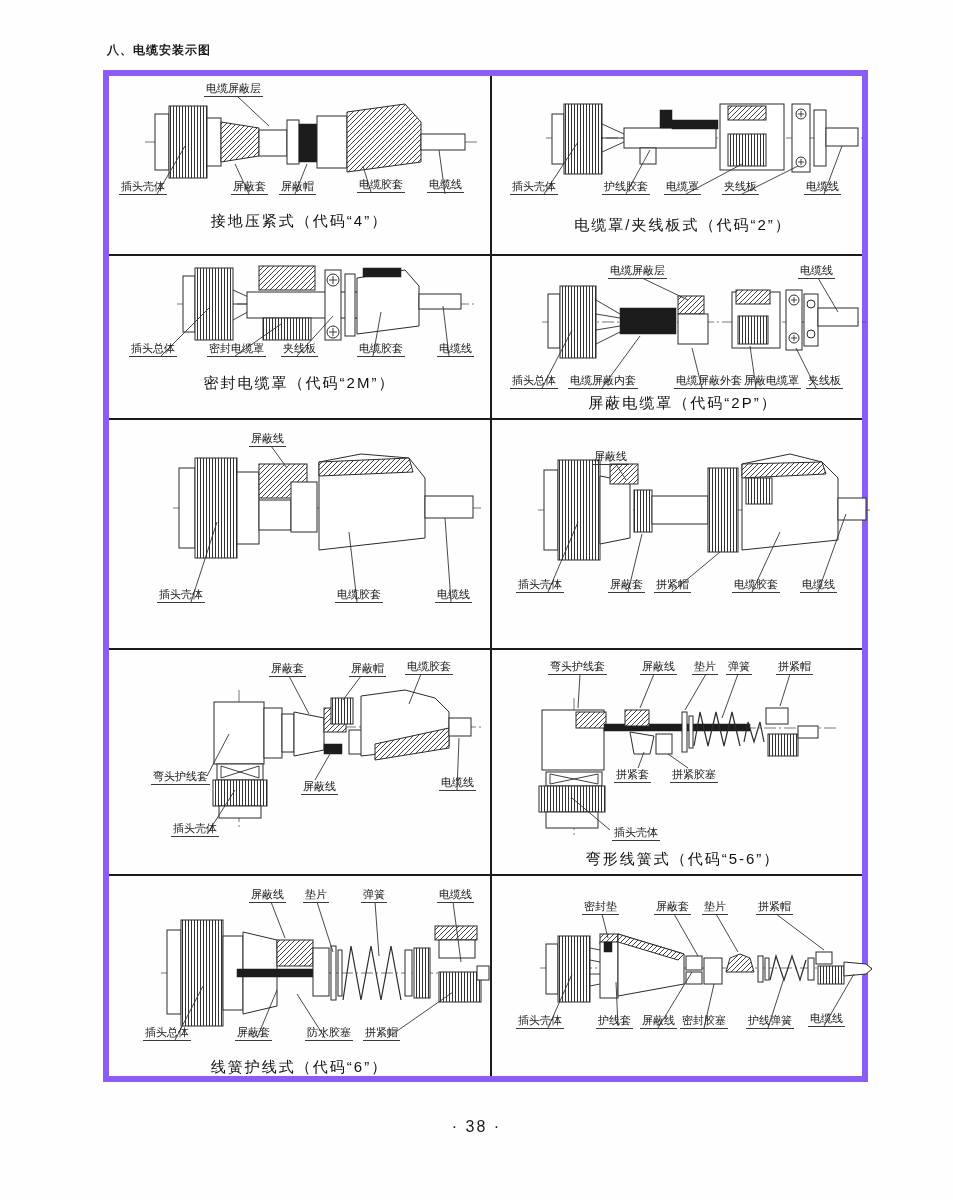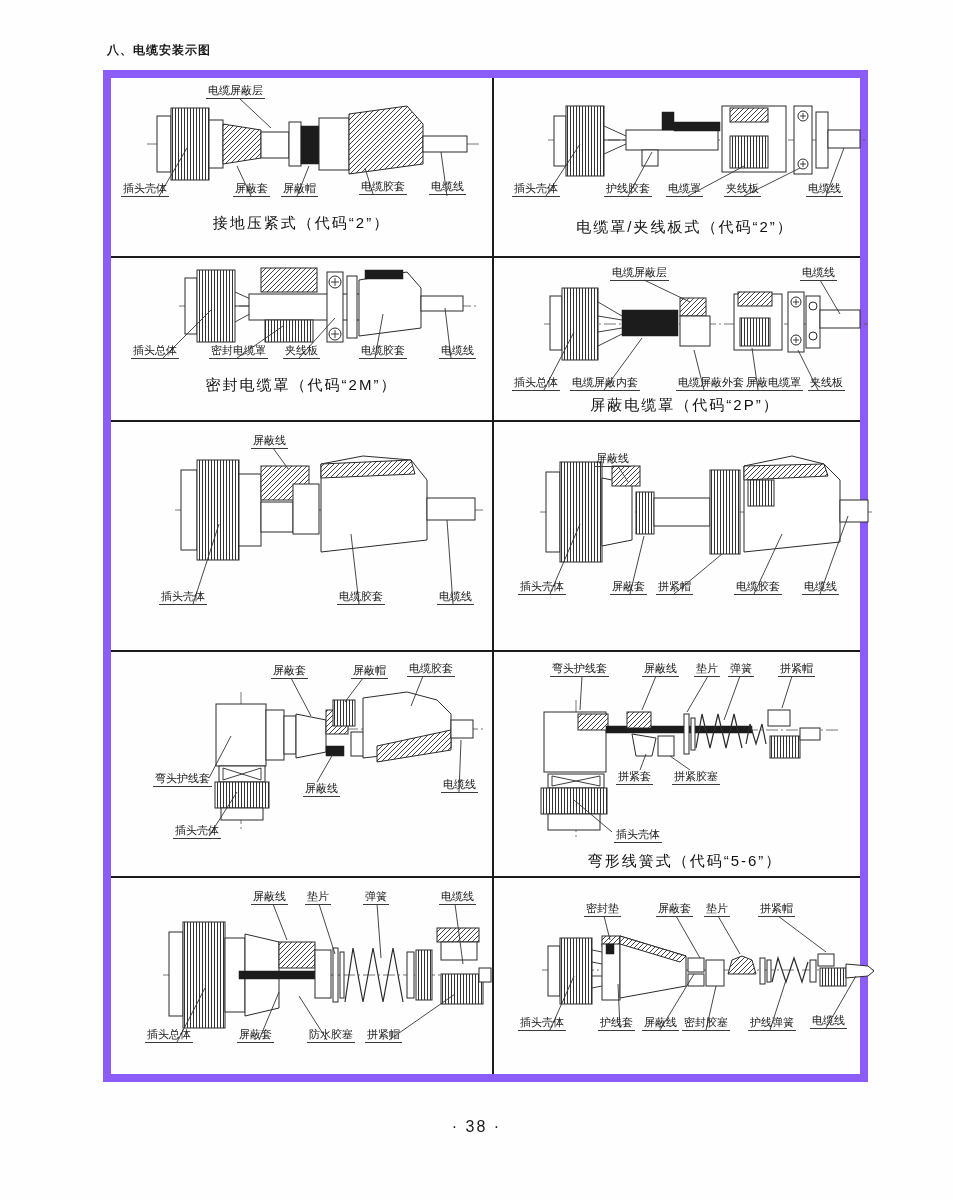--- a/index.html
+++ b/index.html
@@ -1,19 +1,19 @@
 <!DOCTYPE html>
 <html><head>
 <meta charset="utf-8">
 <style>
   html,body{margin:0;padding:0;}
   body{width:953px;height:1200px;position:relative;background:#fefefe;
        font-family:"Liberation Sans","DejaVu Sans",sans-serif;color:#1a1a1a;}
   .page-title{position:absolute;left:107px;top:42px;font-size:12px;font-weight:bold;letter-spacing:1px;}
-  .table{position:absolute;left:103px;top:70px;width:765px;height:1012px;border:8px solid #8b5cf6;box-sizing:border-box;}
+  .table{position:absolute;left:103px;top:70px;width:765px;height:1012px;border:6px solid #8b5cf6;box-sizing:border-box;}
   .vdiv{position:absolute;left:381px;top:0;width:2px;height:100%;background:#1b1b1b;}
   .hdiv{position:absolute;left:0;width:100%;height:2px;background:#1b1b1b;}
   .cell{position:absolute;overflow:hidden;}
   .cell svg{position:absolute;left:0;top:0;}
   .lbl{position:absolute;font-size:11px;line-height:13px;white-space:nowrap;
        border-bottom:1px solid #3a3a3a;padding:0 2px 1px 2px;color:#181818;}
   .cap{position:absolute;left:0;width:100%;text-align:center;font-size:15px;letter-spacing:2px;color:#111;}
   .page-num{position:absolute;left:0;top:1118px;width:100%;text-align:center;font-size:16px;letter-spacing:2px;}
   
   .p{fill:#ffffff;stroke:#2b2b2b;stroke-width:1;}
@@ -65,21 +65,21 @@
       <line class="ld" x1="186" y1="118" x2="198" y2="88"></line>
       <line class="ld" x1="262" y1="116" x2="254" y2="90"></line>
       <line class="ld" x1="336" y1="118" x2="330" y2="74"></line>
     </svg>
     <span class="lbl" style="left:95px;top:6px">电缆屏蔽层</span>
     <span class="lbl" style="left:10px;top:104px">插头壳体</span>
     <span class="lbl" style="left:122px;top:104px">屏蔽套</span>
     <span class="lbl" style="left:170px;top:104px">屏蔽帽</span>
     <span class="lbl" style="left:248px;top:102px">电缆胶套</span>
     <span class="lbl" style="left:318px;top:102px">电缆线</span>
-    <div class="cap" style="top:136px">接地压紧式（代码“2”）</div>
+    <div class="cap" style="top:136px">接地压紧式（代码“4”）</div>
   </div>
 
   <div class="cell" style="left:383px;top:0;width:382px;height:178px">
     <svg width="382" height="178" viewBox="0 0 382 178">
       <defs>
         <pattern id="kn2" width="3" height="4" patternUnits="userSpaceOnUse">
             <rect width="3" height="4" fill="#fff"></rect>
             <line x1="1.5" y1="0" x2="1.5" y2="4" stroke="#333" stroke-width="1"></line>
           </pattern>
         <pattern id="ht2" width="5" height="5" patternUnits="userSpaceOnUse">
@@ -433,20 +433,21 @@
       <line class="ld" x1="278" y1="162" x2="344" y2="116"></line>
     </svg>
     <span class="lbl" style="left:140px;top:12px">屏蔽线</span>
     <span class="lbl" style="left:194px;top:12px">垫片</span>
     <span class="lbl" style="left:252px;top:12px">弹簧</span>
     <span class="lbl" style="left:328px;top:12px">电缆线</span>
     <span class="lbl" style="left:34px;top:150px">插头总体</span>
     <span class="lbl" style="left:126px;top:150px">屏蔽套</span>
     <span class="lbl" style="left:196px;top:150px">防水胶塞</span>
     <span class="lbl" style="left:254px;top:150px">拼紧帽</span>
+    <div class="cap" style="top:182px">线簧护线式（代码“6”）</div>
   </div>
 
   <div class="cell" style="left:383px;top:800px;width:382px;height:210px">
     <svg width="382" height="210" viewBox="0 0 382 210">
       <defs>
         <pattern id="kn10" width="3" height="4" patternUnits="userSpaceOnUse">
             <rect width="3" height="4" fill="#fff"></rect>
             <line x1="1.5" y1="0" x2="1.5" y2="4" stroke="#333" stroke-width="1"></line>
           </pattern>
         <pattern id="ht10" width="5" height="5" patternUnits="userSpaceOnUse">

